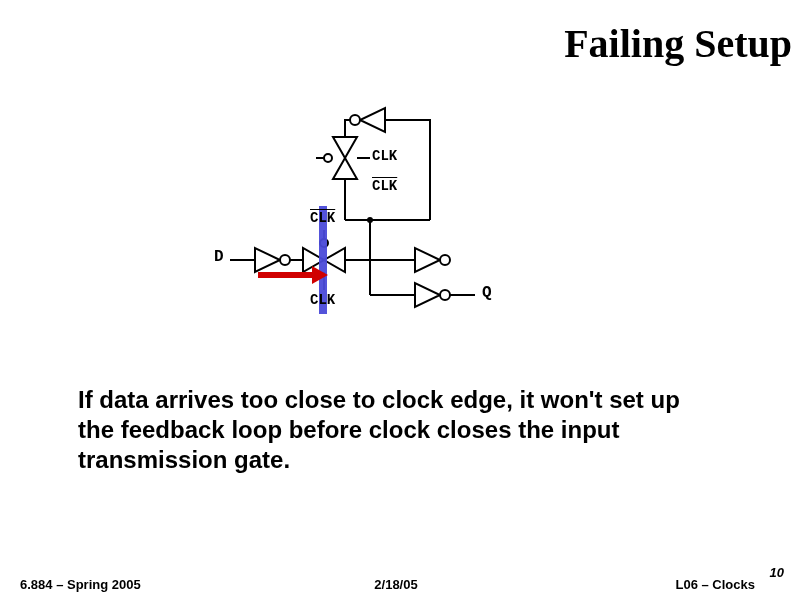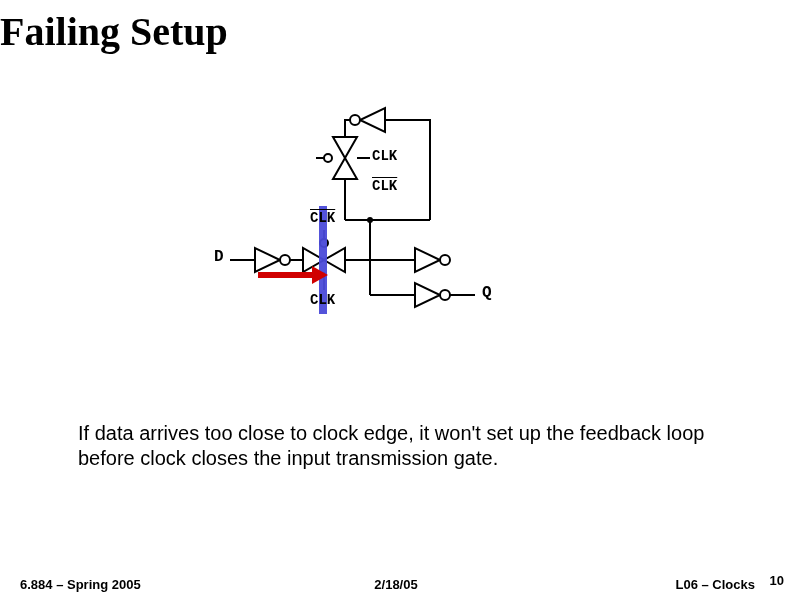--- a/index.html
+++ b/index.html
@@ -8,51 +8,50 @@
     width: 792px;
     height: 612px;
     background: #fff;
     font-family: "Comic Sans MS", "Comic Sans", cursive, sans-serif;
     color: #000;
     position: relative;
     overflow: hidden;
   }
   .title {
     position: absolute;
-    top: 8px;
+    top: 20px;
     left: 0;
     width: 100%;
-    text-align: left;
+    text-align: right;
     font-family: Georgia, "Times New Roman", serif;
     font-weight: bold;
     font-size: 40px;
   }
   .body-text {
     position: absolute;
     left: 78px;
     top: 385px;
     width: 640px;
-    font-size: 20px;
+    font-size: 24px;
     line-height: 1.25;
-    font-weight: normal;
-    margin-top: 36px;
+    font-weight: bold;
   }
   .footer {
     position: absolute;
     bottom: 20px;
     left: 0;
     width: 100%;
     font-family: "Comic Sans MS", cursive, sans-serif;
     font-weight: bold;
     font-size: 13px;
   }
   .footer .left  { position: absolute; left: 20px;  bottom: 0; }
   .footer .mid   { position: absolute; left: 0; right:0; text-align:center; bottom: 0; }
   .footer .right { position: absolute; right: 37px; bottom: 0; }
-  .footer .page  { position: absolute; right: 8px;  bottom: 4px; }
+  .footer .page  { position: absolute; right: 8px;  bottom: 12px; font-style: italic; }
 
   .diagram {
     position: absolute;
     left: 220px;
     top: 90px;
     width: 320px;
     height: 260px;
   }
   .diagram svg { width: 100%; height: 100%; }
   .clk-label {

